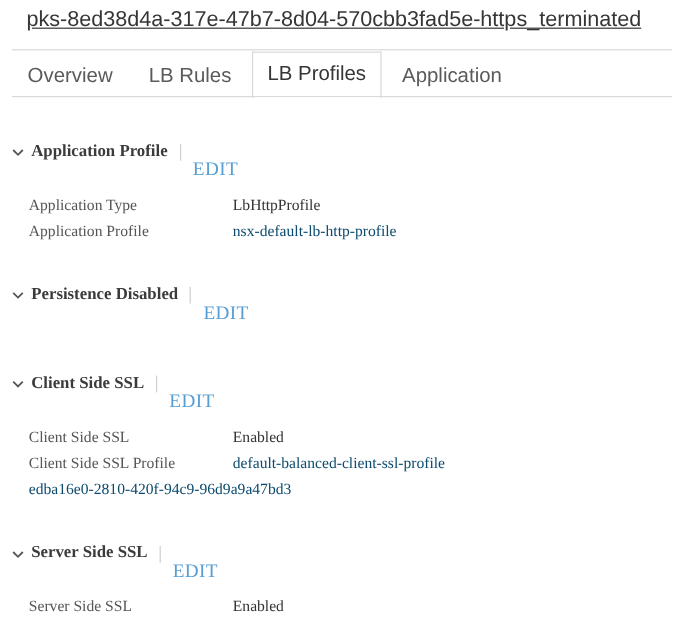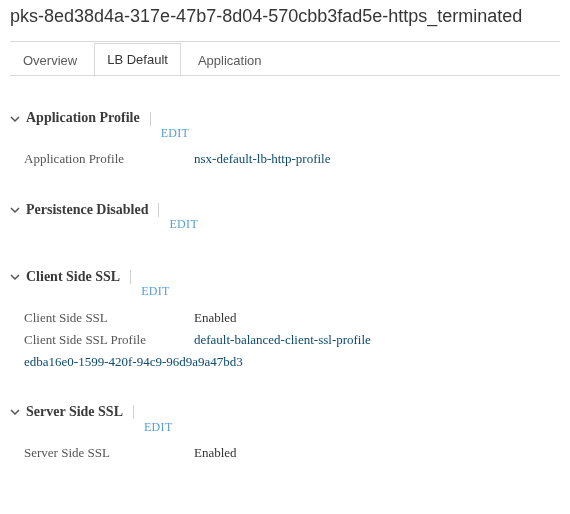--- a/index.html
+++ b/index.html
@@ -10,40 +10,41 @@
     color: #5e5e5e;
     background: #fff;
     width: 570px;
   }
   .page {
     padding: 0 10px 10px 10px;
   }
   .title {
     font-size: 18px;
     color: #363636;
-    margin: 6px 0 14px 0;
+    margin: 6px 0 14px 12px;
     font-weight: 400;
     white-space: nowrap;
     overflow: hidden;
+    text-decoration: underline;
   }
   .hr {
     border: none;
     border-top: 1px solid #d9d9d9;
     margin: 0;
   }
   .tabs {
     display: flex;
     align-items: flex-end;
     gap: 4px;
     margin-top: 0;
   }
   .tab {
     padding: 8px 12px 9px 12px;
     color: #5a5a5a;
-    font-size: 13px;
+    font-size: 17px;
     border: 1px solid transparent;
     border-bottom: none;
     position: relative;
     top: 1px;
     cursor: pointer;
     background: transparent;
   }
   .tab.active {
     border-color: #d9d9d9;
     border-top-color: #d9d9d9;
@@ -75,21 +76,21 @@
   .chev svg { display: block; }
   .divider-v {
     display: inline-block;
     width: 1px;
     height: 14px;
     background: #cfcfcf;
     margin: 0 6px;
   }
   .edit {
     font-weight: 400;
-    font-size: 12px;
+    font-size: 16px;
     color: #569ed3;
     letter-spacing: 0.3px;
     cursor: pointer;
     margin-top: 30px;
   }
   .kv {
     margin-top: 8px;
     padding-left: 14px;
   }
   .kv-row {
@@ -123,37 +124,42 @@
 </head>
 <body>
 
 <div class="page">
 
   <div class="title">pks-8ed38d4a-317e-47b7-8d04-570cbb3fad5e-https_terminated</div>
   <hr class="hr">
 
   <div class="tabs">
     <div class="tab">Overview</div>
-    <div class="tab active">LB Default</div>
+    <div class="tab">LB Rules</div>
+    <div class="tab active">LB Profiles</div>
     <div class="tab">Application</div>
   </div>
   <div class="tabs-underline"></div>
 
   <div class="section">
     <div class="sec-head">
       <span class="chev">
         <svg width="10" height="10" viewBox="0 0 10 10">
             <path d="M1 3 L5 7 L9 3" fill="none" stroke="#555" stroke-width="1.5"></path>
           </svg>
       </span>
       <span>Application Profile</span>
       <span class="divider-v"></span>
       <span class="edit">EDIT</span>
     </div>
     <div class="kv">
+      <div class="kv-row">
+        <div class="kv-key">Application Type</div>
+        <div class="kv-val">LbHttpProfile</div>
+      </div>
       <div class="kv-row">
         <div class="kv-key">Application Profile</div>
         <div class="kv-val link">nsx-default-lb-http-profile</div>
       </div>
     </div>
   </div>
 
   <div class="section">
     <div class="sec-head">
       <span class="chev">
@@ -181,21 +187,21 @@
     <div class="kv">
       <div class="kv-row">
         <div class="kv-key">Client Side SSL</div>
         <div class="kv-val">Enabled</div>
       </div>
       <div class="kv-row">
         <div class="kv-key">Client Side SSL Profile</div>
         <div class="kv-val link">default-balanced-client-ssl-profile</div>
       </div>
       <div class="kv-row">
-        <div class="kv-val link">edba16e0-1599-420f-94c9-96d9a9a47bd3</div>
+        <div class="kv-val link">edba16e0-2810-420f-94c9-96d9a9a47bd3</div>
       </div>
     </div>
   </div>
 
   <div class="section">
     <div class="sec-head">
       <span class="chev">
         <svg width="10" height="10" viewBox="0 0 10 10">
             <path d="M1 3 L5 7 L9 3" fill="none" stroke="#555" stroke-width="1.5"></path>
           </svg>

